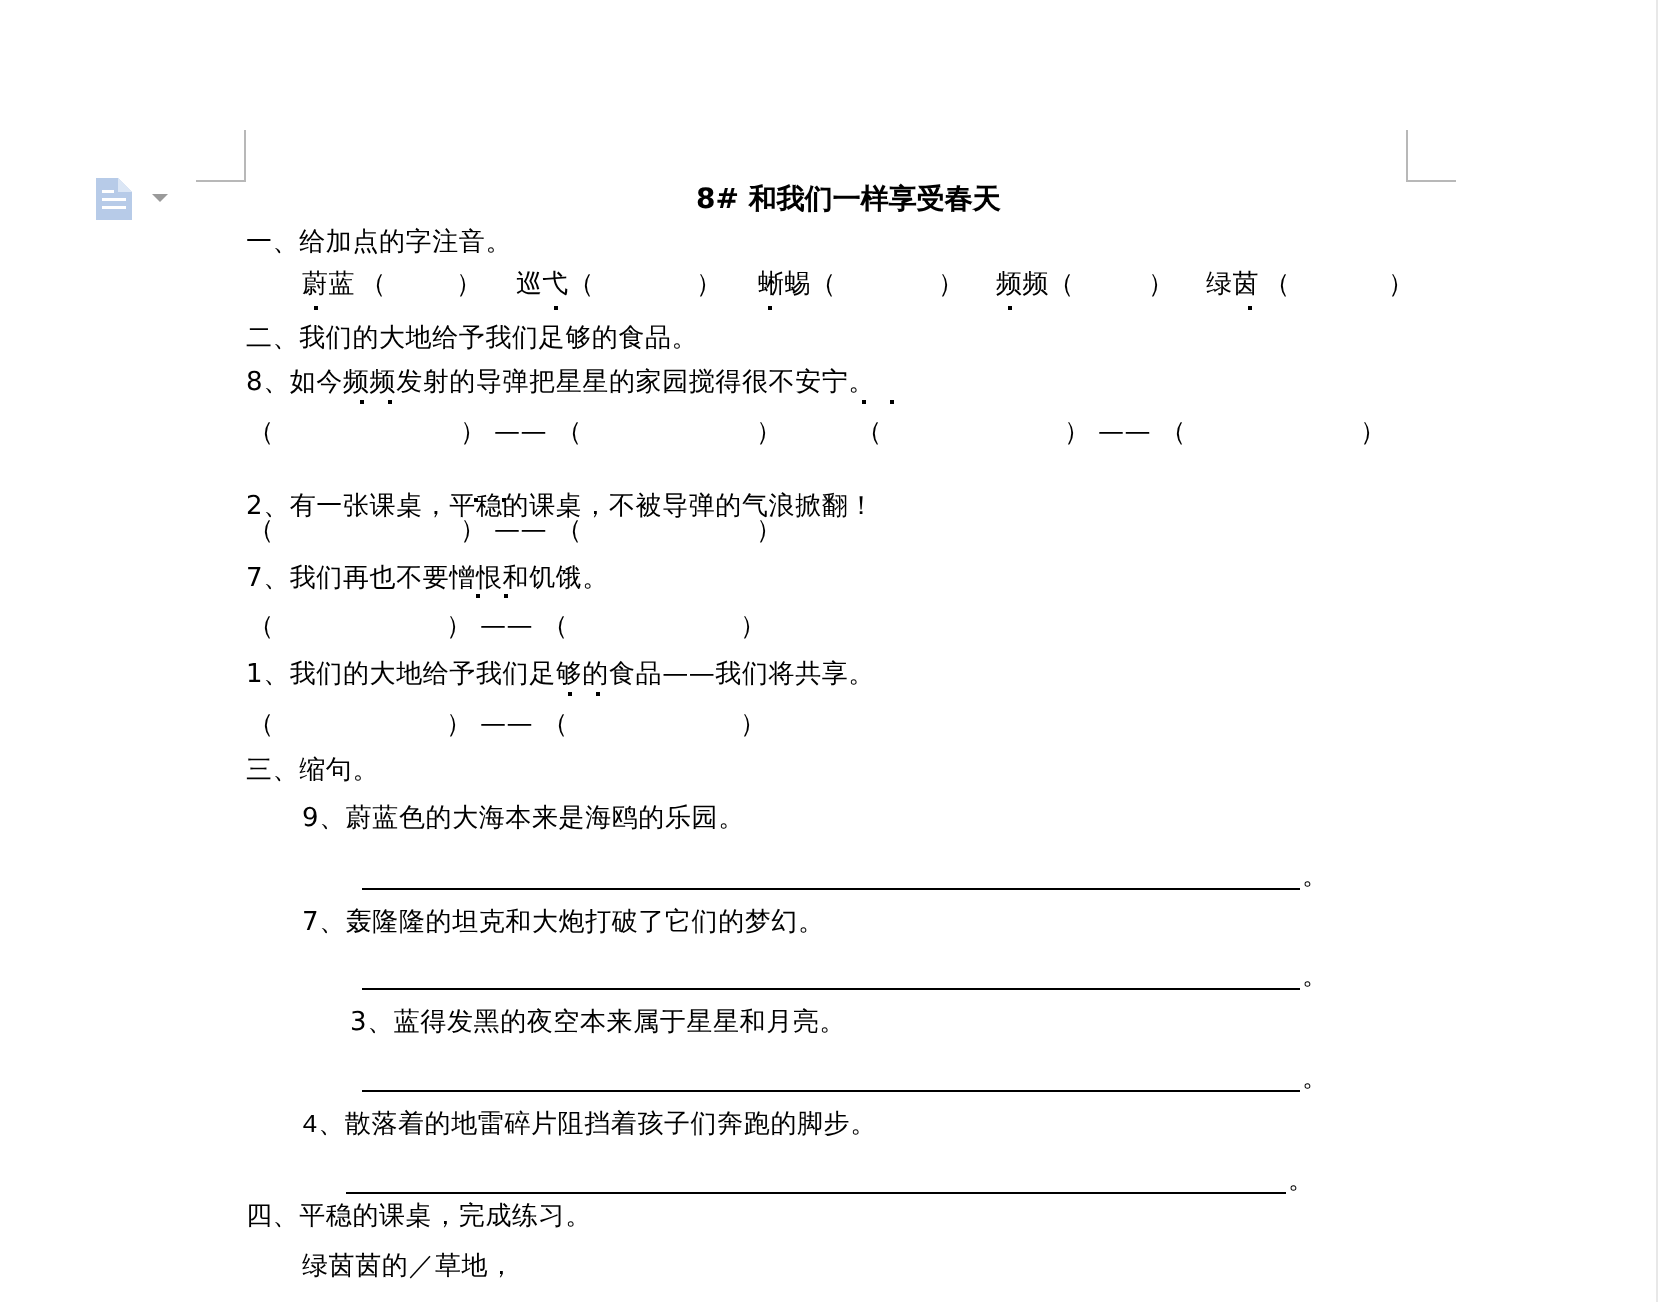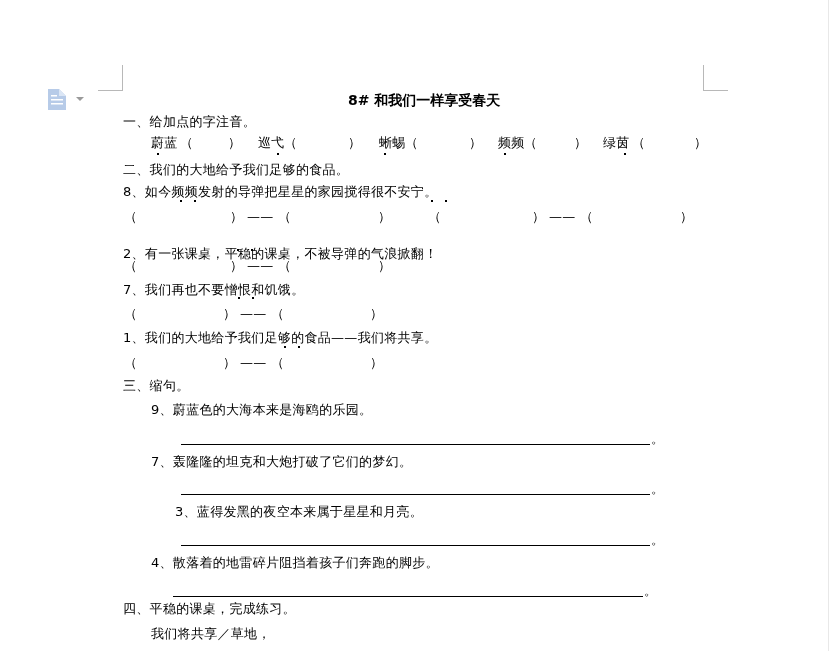--- a/index.html
+++ b/index.html
@@ -126,18 +126,18 @@
 <div class="period" style="left:651px;top:432px;">。</div>
 
 <div class="t" style="left:151px;top:454px;">7、轰隆隆的坦克和大炮打破了它们的梦幻。</div>
 <div class="uline" style="left:181px;top:494px;width:469px;"></div>
 <div class="period" style="left:651px;top:482px;">。</div>
 
 <div class="t" style="left:151px;top:504px;margin-left:24px;">3、蓝得发黑的夜空本来属于星星和月亮。</div>
 <div class="uline" style="left:181px;top:545px;width:469px;"></div>
 <div class="period" style="left:651px;top:533px;">。</div>
 
-<div class="t" style="left:151px;top:555px;">4、散落着的地雷碎片阻挡着孩子们奔跑的脚步。</div>
+<div class="t" style="left:151px;top:555px;font-family:Liberation Mono, monospace;">4、散落着的地雷碎片阻挡着孩子们奔跑的脚步。</div>
 <div class="uline" style="left:173px;top:596px;width:470px;"></div>
 <div class="period" style="left:644px;top:584px;">。</div>
 
 <div class="t" style="left:123px;top:601px;">四、平稳的课桌，完成练习。</div>
-<div class="t" style="left:151px;top:626px;">我们将共享／草地，</div>
+<div class="t" style="left:151px;top:626px;">绿茵茵的／草地，</div>
 
 </body></html>

